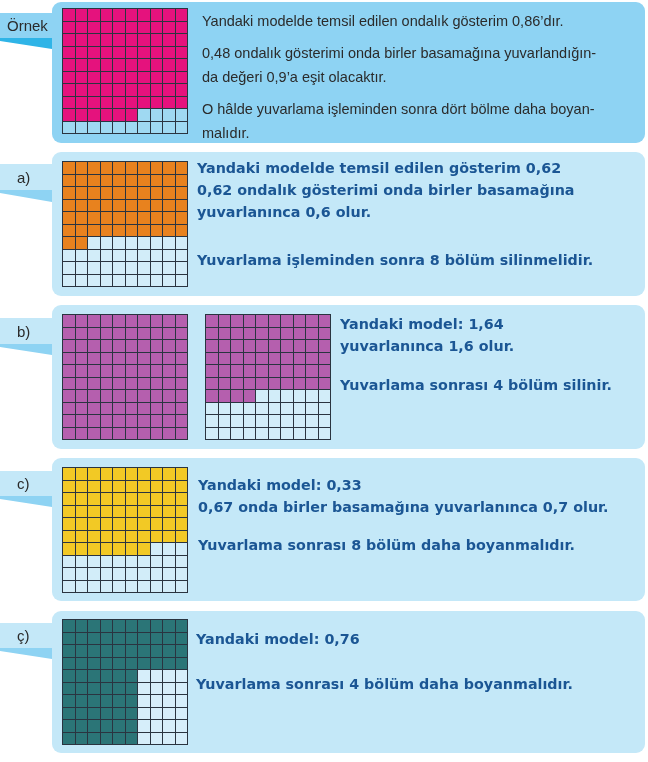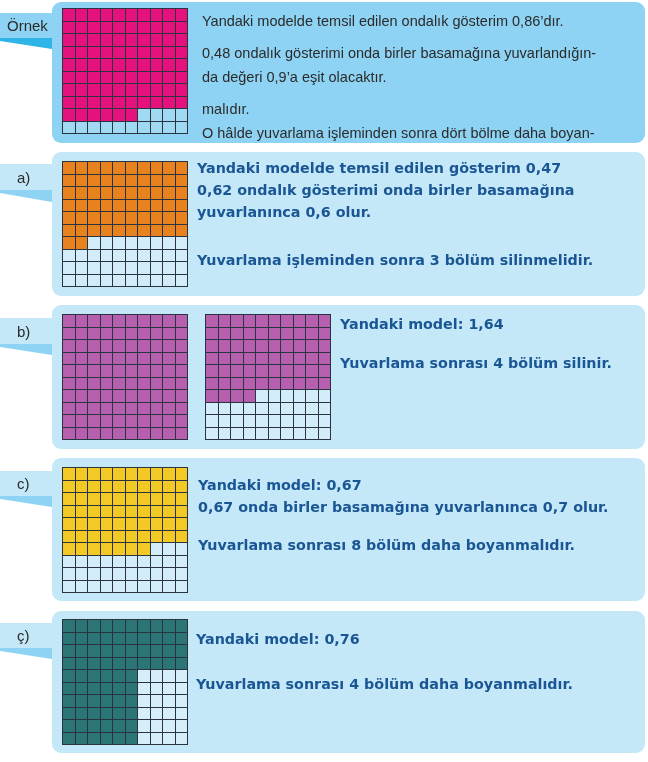--- a/index.html
+++ b/index.html
@@ -138,22 +138,22 @@
   </div>
 <div class="text example-text" style="left:202px;top:9px;">
   <div class="para">
       <span class="line">Yandaki modelde temsil edilen ondalık gösterim 0,86’dır.</span>
     </div>
   <div class="para">
       <span class="line">0,48 ondalık gösterimi onda birler basamağına yuvarlandığın-</span>
       <span class="line">da değeri 0,9’a eşit olacaktır.</span>
     </div>
   <div class="para">
+      <span class="line">O hâlde yuvarlama işleminden sonra dört bölme daha boyan-</span>
       <span class="line">malıdır.</span>
-      <span class="line">O hâlde yuvarlama işleminden sonra dört bölme daha boyan-</span>
     </div>
 </div>
 
 <div class="tab" style="top:164px;height:26px;">
   <span class="tab-label" style="left:17px;top:5px;">a)</span>
 </div>
 <svg class="wedge" style="top:190px;" width="52" height="14" viewBox="0 0 52 14">
     <polygon points="0,0 52,0 52,12 0,3" fill="#8ed3f3"></polygon>
   </svg>
 <div class="panel" style="top:152px;height:144px;"></div>
@@ -254,26 +254,26 @@
     <div class="cell" style="background: rgb(210, 237, 249);"></div>
     <div class="cell" style="background: rgb(210, 237, 249);"></div>
     <div class="cell" style="background: rgb(210, 237, 249);"></div>
     <div class="cell" style="background: rgb(210, 237, 249);"></div>
     <div class="cell" style="background: rgb(210, 237, 249);"></div>
     <div class="cell" style="background: rgb(210, 237, 249);"></div>
     <div class="cell" style="background: rgb(210, 237, 249);"></div>
   </div>
 <div class="text answer" id="ta" style="left:197px;top:157px;">
   <div class="para">
-      <span class="line">Yandaki modelde temsil edilen gösterim 0,47</span>
+      <span class="line">Yandaki modelde temsil edilen gösterim 0,62</span>
       <span class="line">0,62 ondalık gösterimi onda birler basamağına</span>
       <span class="line">yuvarlanınca 0,6 olur.</span>
     </div>
   <div class="para">
-      <span class="line">Yuvarlama işleminden sonra 3 bölüm silinmelidir.</span>
+      <span class="line">Yuvarlama işleminden sonra 8 bölüm silinmelidir.</span>
     </div>
 </div>
 
 <div class="tab" style="top:318px;height:26px;">
   <span class="tab-label" style="left:17px;top:5px;">b)</span>
 </div>
 <svg class="wedge" style="top:344px;" width="52" height="14" viewBox="0 0 52 14">
     <polygon points="0,0 52,0 52,11 0,3" fill="#8ed3f3"></polygon>
   </svg>
 <div class="panel" style="top:305px;height:144px;"></div>
@@ -477,20 +477,21 @@
     <div class="cell" style="background: rgb(210, 237, 249);"></div>
     <div class="cell" style="background: rgb(210, 237, 249);"></div>
     <div class="cell" style="background: rgb(210, 237, 249);"></div>
     <div class="cell" style="background: rgb(210, 237, 249);"></div>
     <div class="cell" style="background: rgb(210, 237, 249);"></div>
     <div class="cell" style="background: rgb(210, 237, 249);"></div>
   </div>
 <div class="text answer" id="tb" style="left:340px;top:314px;">
   <div class="para">
       <span class="line">Yandaki model: 1,64</span>
+      <span class="line">yuvarlanınca 1,6 olur.</span>
     </div>
   <div class="para">
       <span class="line">Yuvarlama sonrası 4 bölüm silinir.</span>
     </div>
 </div>
 
 <div class="tab" style="top:471px;height:25px;">
   <span class="tab-label" style="left:17px;top:4px;">c)</span>
 </div>
 <svg class="wedge" style="top:496px;" width="52" height="14" viewBox="0 0 52 14">
@@ -594,21 +595,21 @@
     <div class="cell" style="background: rgb(210, 237, 249);"></div>
     <div class="cell" style="background: rgb(210, 237, 249);"></div>
     <div class="cell" style="background: rgb(210, 237, 249);"></div>
     <div class="cell" style="background: rgb(210, 237, 249);"></div>
     <div class="cell" style="background: rgb(210, 237, 249);"></div>
     <div class="cell" style="background: rgb(210, 237, 249);"></div>
     <div class="cell" style="background: rgb(210, 237, 249);"></div>
   </div>
 <div class="text answer" id="tc" style="left:198px;top:474px;">
   <div class="para">
-      <span class="line">Yandaki model: 0,67</span>
+      <span class="line">Yandaki model: 0,33</span>
       <span class="line">0,67 onda birler basamağına yuvarlanınca 0,7 olur.</span>
     </div>
   <div class="para">
       <span class="line">Yuvarlama sonrası 8 bölüm daha boyanmalıdır.</span>
     </div>
 </div>
 
 <div class="tab" style="top:623px;height:25px;">
   <span class="tab-label" style="left:17px;top:4px;">ç)</span>
 </div>

